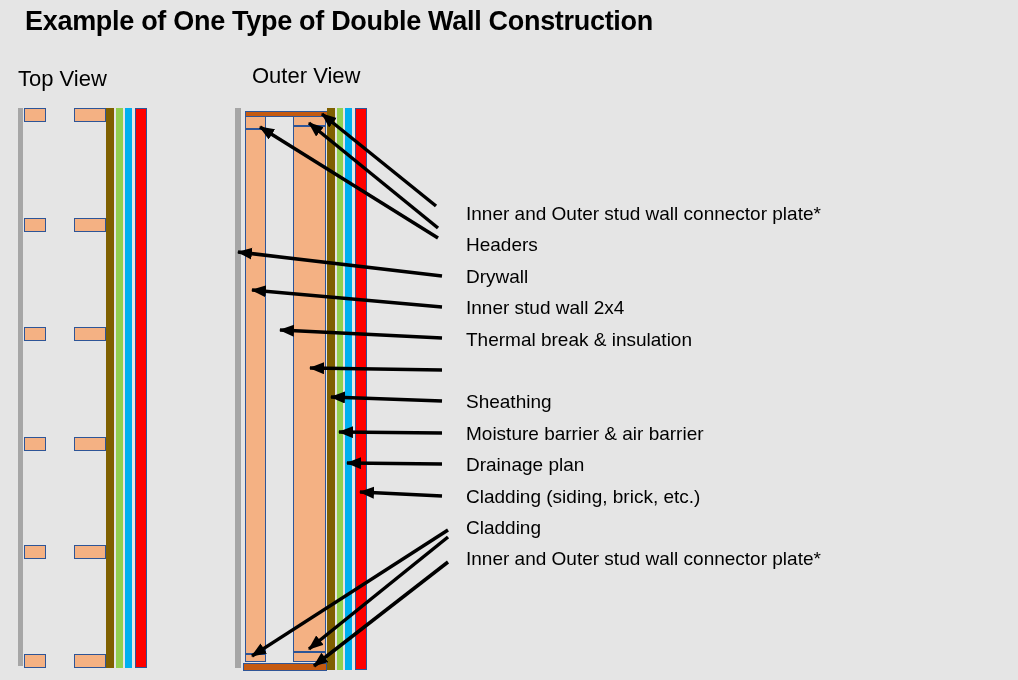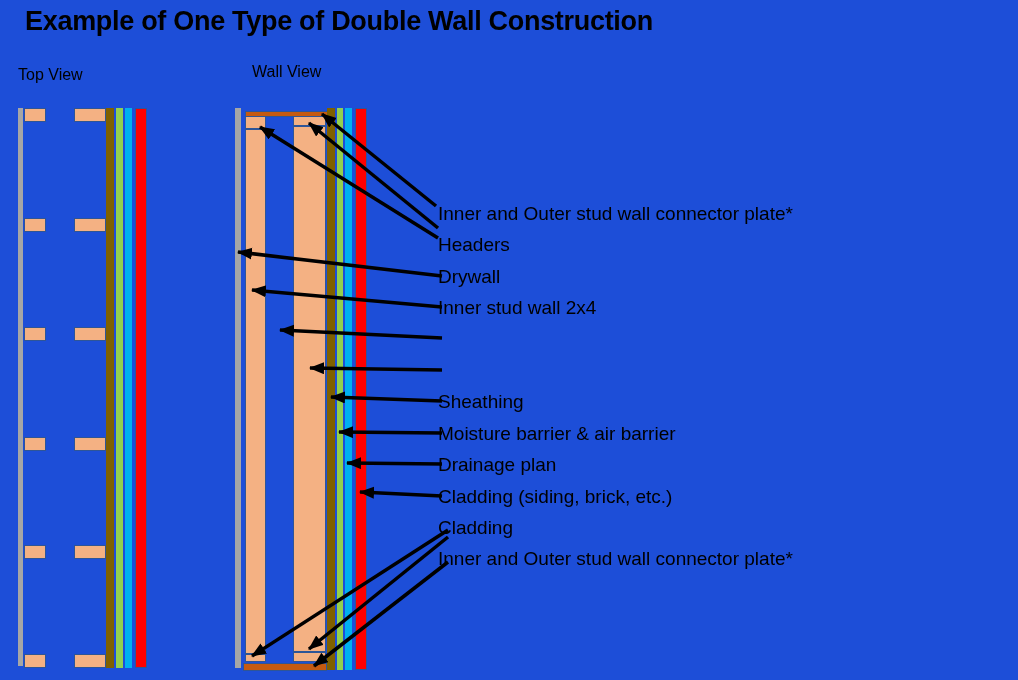--- a/index.html
+++ b/index.html
@@ -1,20 +1,20 @@
 <!DOCTYPE html>
 <html style="--stud-tan: #F4B183; --plate-brown: #C55A11; --outline-blue: #2E5597; --drywall-gray: #A6A6A6; --sheathing-olive: #7F6000; --barrier-green: #92D050; --drainage-cyan: #00B0F0; --cladding-red: #FF0000; --arrow-black: #000000;"><head>
 <meta charset="utf-8">
 <style>
   html,body { margin:0; padding:0; background:#ffffff; font-family:"Liberation Sans", sans-serif; }
-  .stage { position:relative; width:1018px; height:680px; background:#1d4ed8; overflow:hidden; }
+  .stage { position:relative; width:1018px; height:680px; background:#e5e5e5; overflow:hidden; }
 
   .title { position:absolute; left:25px; top:6px; font-size:27px; font-weight:bold; color:#000;
            letter-spacing:-0.3px; white-space:nowrap; }
-  .viewlbl { position:absolute; font-size:16px; color:#000; white-space:nowrap; }
+  .viewlbl { position:absolute; font-size:22px; color:#000; white-space:nowrap; }
   .viewlbl.top  { left:18px;  top:66px; }
   .viewlbl.side { left:252px; top:63px; }
 
   
   .layer { position:absolute; }
   .outlined { border:1px solid var(--outline-blue,#2E5597); box-sizing:border-box; }
 
   
   .tv-gray  { left:18px;  top:108px; width:5px;  height:558px; background:var(--drywall-gray,#A6A6A6); }
   .tv-stud  { position:absolute; height:14px; background:var(--stud-tan,#F4B183);
@@ -44,31 +44,31 @@
   .sv-olive { left:327px; top:108px; width:8px;  height:562px; background:var(--sheathing-olive,#7F6000); }
   .sv-green { left:337px; top:108px; width:6px;  height:562px; background:var(--barrier-green,#92D050); }
   .sv-cyan  { left:345px; top:108px; width:7px;  height:562px; background:var(--drainage-cyan,#00B0F0); }
   .sv-red   { left:355px; top:108px; width:12px; height:562px; background:var(--cladding-red,#FF0000); }
 
   
   .arrows { position:absolute; left:0; top:0; pointer-events:none; }
   .arrows line { stroke:var(--arrow-black,#000); stroke-width:3.5; }
 
   
-  .lbl { position:absolute; left:438px; font-size:19px; line-height:24px; color:#000; white-space:nowrap; }
+  .lbl { position:absolute; left:466px; font-size:19px; line-height:24px; color:#000; white-space:nowrap; }
   .footnote { position:absolute; left:446px; top:607px; font-size:19px; line-height:24px; color:#000; white-space:nowrap; }
 </style>
 </head>
 <body>
 
 <div class="stage">
 
   <div class="title">Example of One Type of Double Wall Construction</div>
   <div class="viewlbl top">Top View</div>
-  <div class="viewlbl side">Wall View</div>
+  <div class="viewlbl side">Outer View</div>
 
   <div>
     <div class="layer tv-gray"></div>
 
     <div class="tv-stud inner" style="top:108px"></div>
     <div class="tv-stud inner" style="top:218px"></div>
     <div class="tv-stud inner" style="top:327px"></div>
     <div class="tv-stud inner" style="top:437px"></div>
     <div class="tv-stud inner" style="top:545px"></div>
     <div class="tv-stud inner" style="top:654px"></div>
@@ -125,20 +125,21 @@
     <line x1="442" y1="496" x2="360" y2="492" marker-end="url(#ah)"></line>
     <line x1="448" y1="530" x2="252" y2="656" marker-end="url(#ah)"></line>
     <line x1="448" y1="537" x2="309" y2="649" marker-end="url(#ah)"></line>
     <line x1="448" y1="562" x2="314" y2="666" marker-end="url(#ah)"></line>
   </svg>
 
   <div class="lbl" style="top:202px">Inner and Outer stud wall connector plate*</div>
   <div class="lbl" style="top:233px">Headers</div>
   <div class="lbl" style="top:265px">Drywall</div>
   <div class="lbl" style="top:296px">Inner stud wall 2x4</div>
+  <div class="lbl" style="top:328px">Thermal break &amp; insulation</div>
   <div class="lbl" style="top:390px">Sheathing</div>
   <div class="lbl" style="top:453px">Drainage plan</div>
   <div class="lbl" style="top:422px">Moisture barrier &amp; air barrier</div>
   <div class="lbl" style="top:485px">Cladding (siding, brick, etc.)</div>
   <div class="lbl" style="top:516px">Cladding</div>
   <div class="lbl" style="top:547px">Inner and Outer stud wall connector plate*</div>
 
 
 </div>
 

